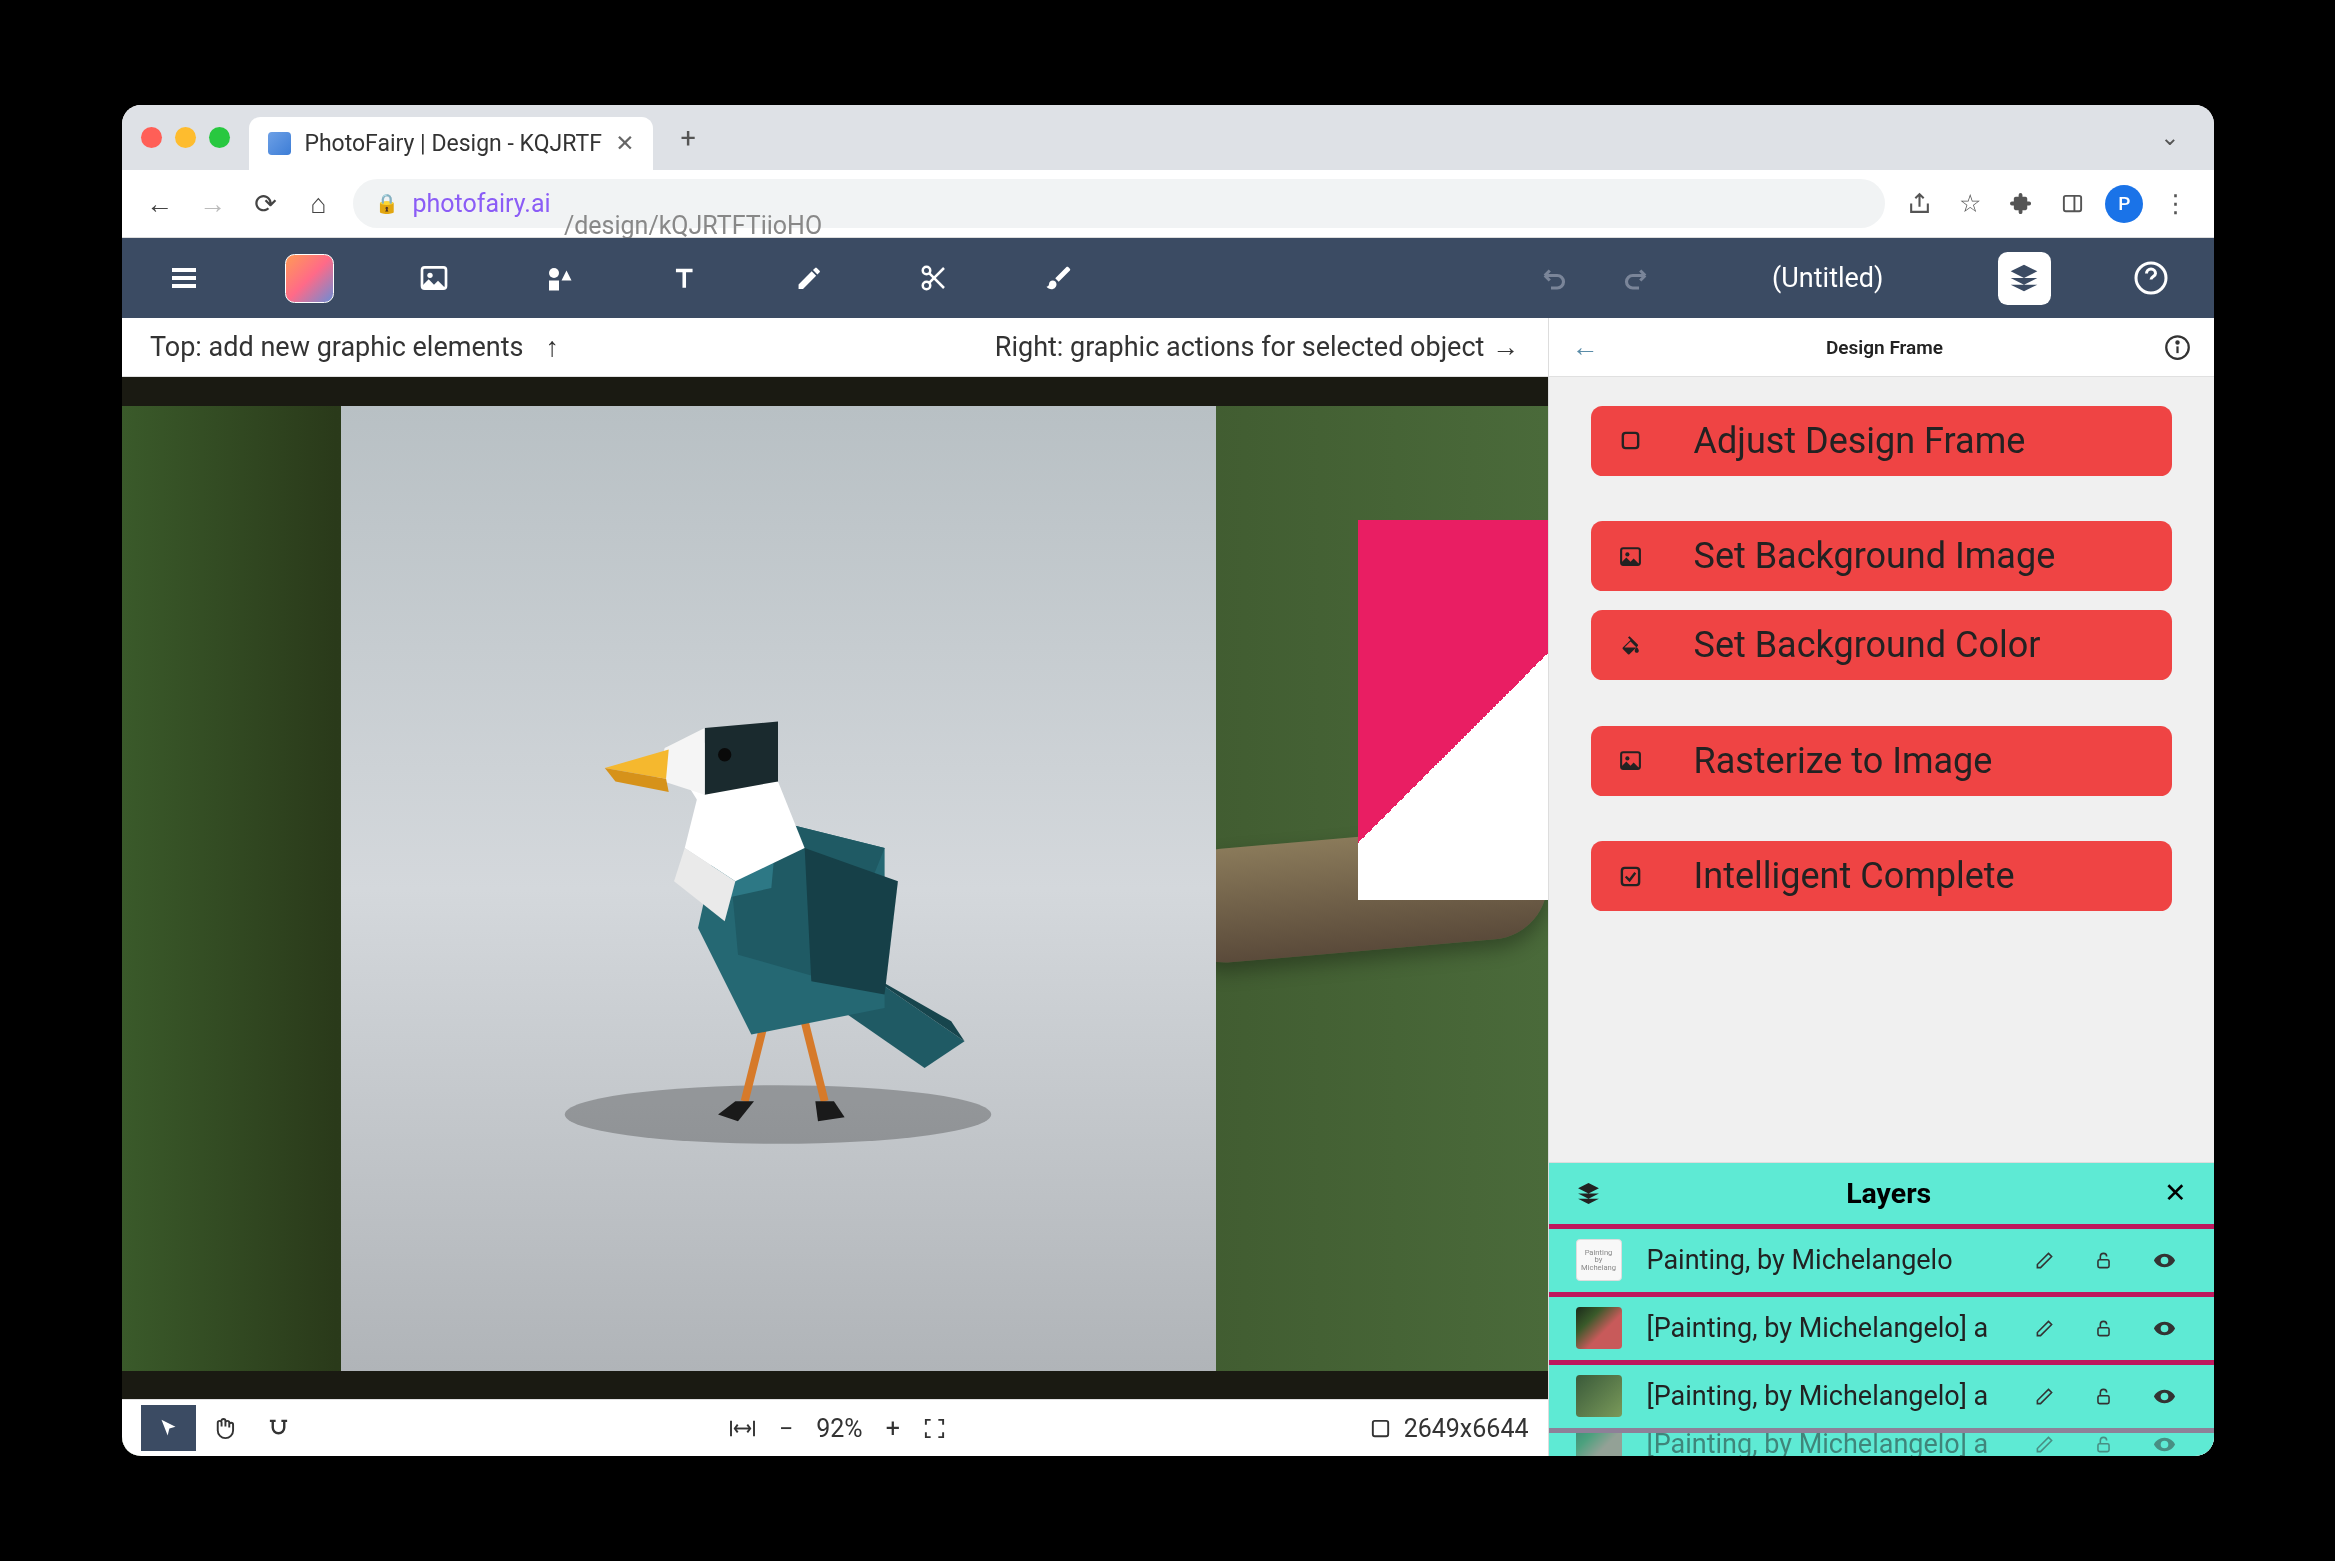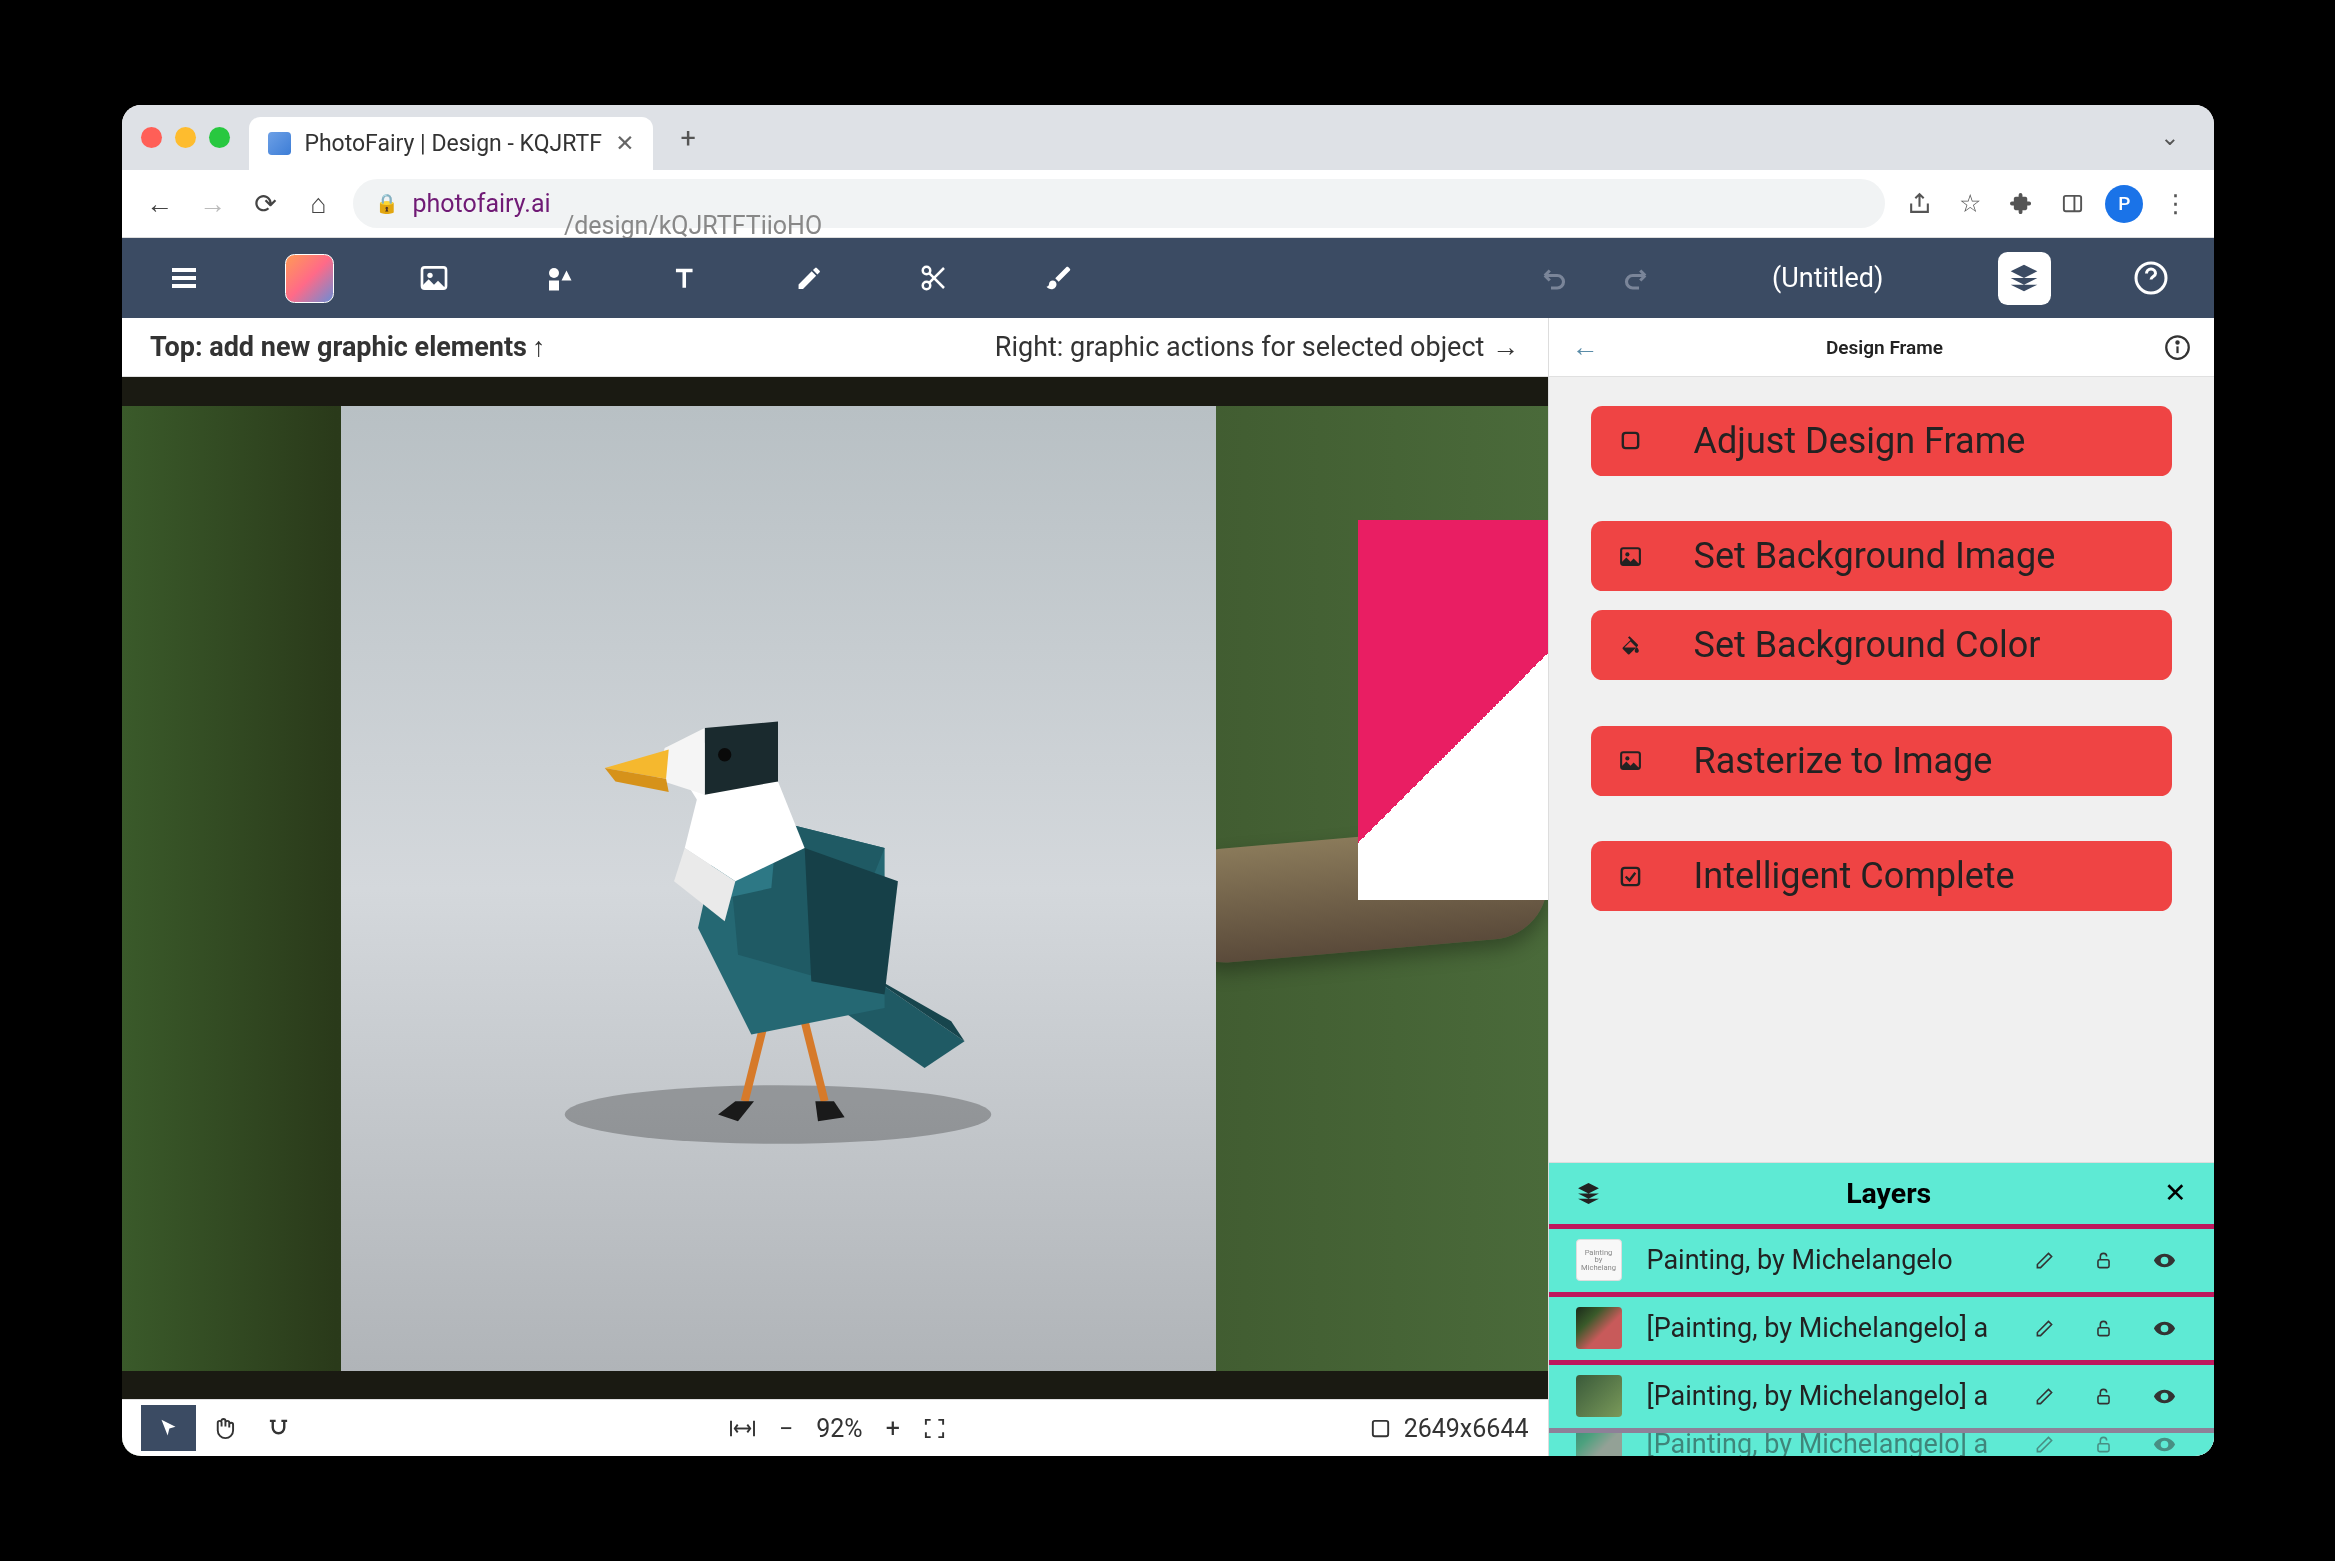--- a/index.html
+++ b/index.html
@@ -115,21 +115,21 @@
   border-radius: 38px;
   height: 49px;
   display: flex;
   align-items: center;
   padding: 0 23px;
   gap: 13.3px;
   font-size: 25px;
   color: #333;
 }
 .lock-icon { font-size: 19px; color: #555; }
-.url-host { color: #701a75; text-align: right; }
+.url-host { color: #8b5cf6; text-align: right; }
 .url-path { color: #888; margin-top: 44px; }
 .addr-right {
   display: flex;
   gap: 13.3px;
   align-items: center;
 }
 .addr-icon {
   width: 38px;
   height: 38px;
   display: flex;
@@ -194,21 +194,21 @@
 .hint-bar {
   background: #fff;
   height: 59px;
   display: flex;
   align-items: center;
   padding: 0 28.5px;
   border-bottom: 1px solid #e0e0e0;
   font-size: 27px;
   color: #333;
 }
-.hint-left { display: flex; align-items: center; gap: 5px; font-weight: bold; }
+.hint-left { display: flex; align-items: center; gap: 22px; }
 .hint-right { margin-left: auto; display: flex; align-items: center; gap: 7.6px; }
 
 .content {
   flex: 1;
   display: flex;
   overflow: hidden;
 }
 .canvas-wrap {
   flex: 1;
   display: flex;

